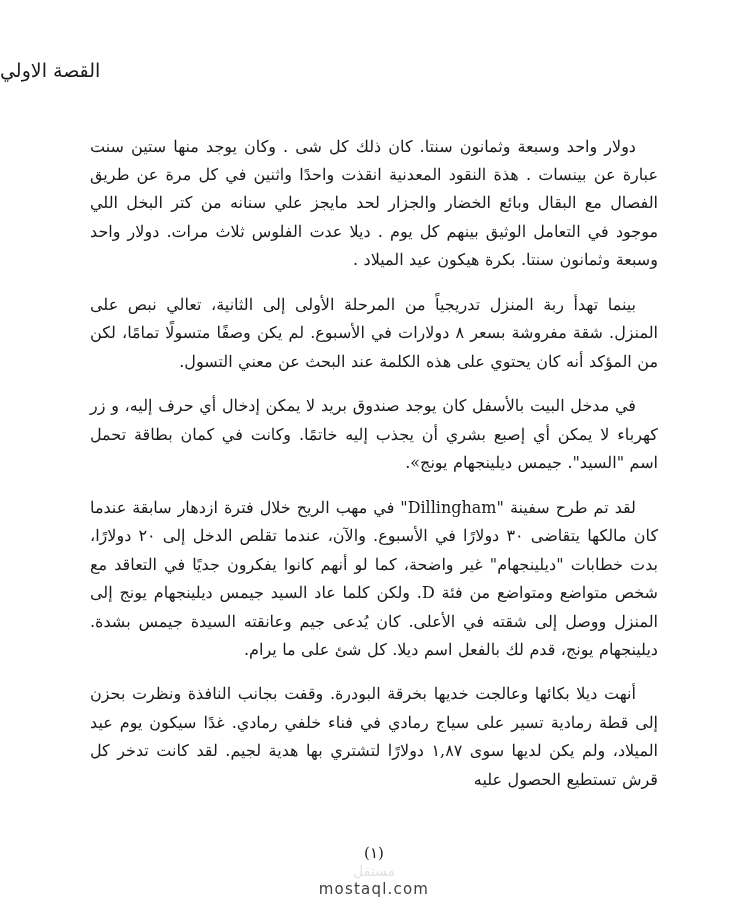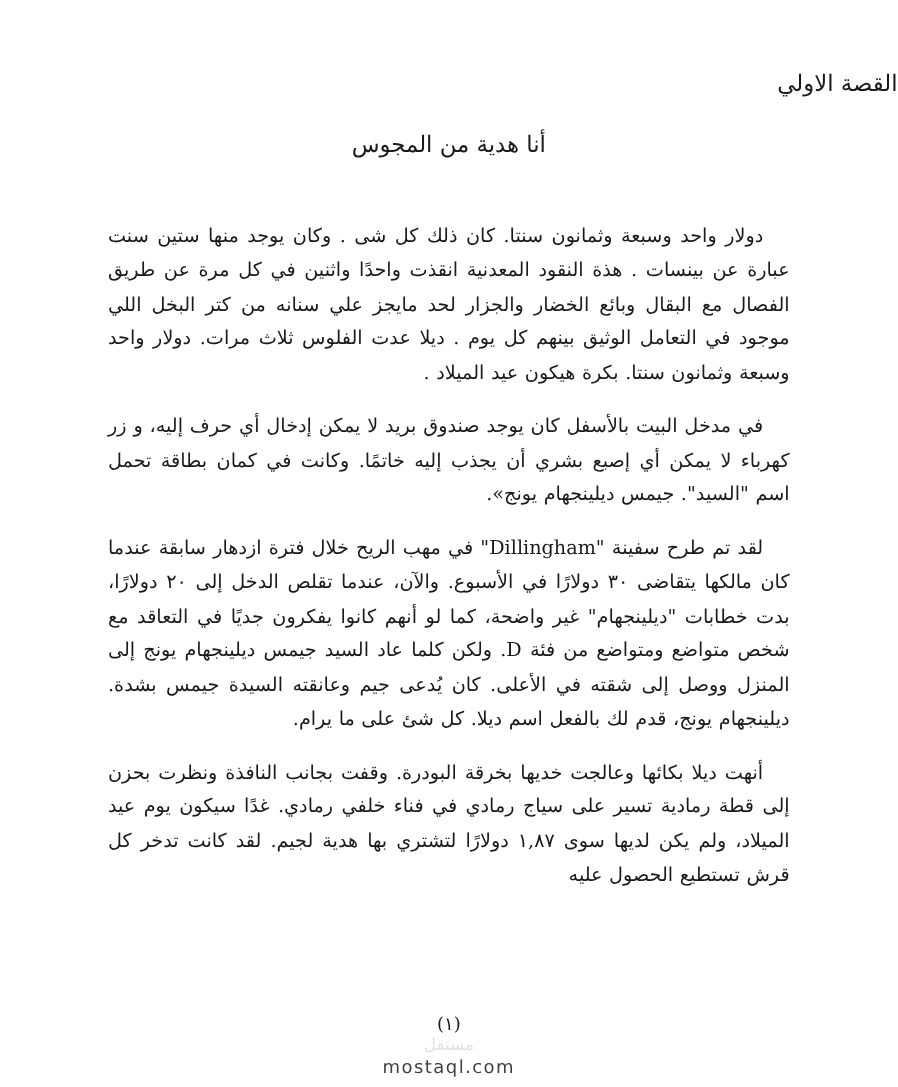--- a/index.html
+++ b/index.html
@@ -20,21 +20,21 @@
     width: 748px;
     height: 906px;
     box-sizing: border-box;
     padding: 0;
     position: relative;
     background: #ffffff;
   }
 
   
   .doc-title {
-    text-align: right;
+    text-align: left;
     font-size: 19px;
     line-height: 1.5;
     margin: 0;
     padding-top: 56px;
     font-weight: normal;
     direction: rtl;
     letter-spacing: 0px;
   }
   .doc-subtitle {
     text-align: center;
@@ -110,26 +110,26 @@
     margin-top: 1px;
   }
 </style>
 </head>
 <body>
 
 <div class="page">
 
   <h1 class="doc-title">القصة الاولي</h1>
 
-  <h2 class="doc-subtitle">أنا هدية من المجوس</h2>
 
   <div class="body-wrap">
     <p class="para">دولار واحد وسبعة وثمانون سنتا. كان ذلك كل شى . وكان يوجد منها ستين  سنت عبارة عن بينسات  . هذة النقود المعدنية انقذت واحدًا واثنين في كل مرة عن طريق الفصال مع البقال وبائع الخضار والجزار لحد  مايجز  علي سنانه من كتر البخل  اللي موجود في التعامل الوثيق بينهم كل يوم  . ديلا عدت الفلوس ثلاث مرات. دولار  واحد وسبعة وثمانون سنتا. بكرة هيكون عيد الميلاد  .</p>
 
 
+    <p class="para">بينما تهدأ ربة المنزل تدريجياً من المرحلة الأولى إلى الثانية، تعالي نبص على المنزل. شقة مفروشة بسعر ٨ دولارات في الأسبوع. لم يكن وصفًا متسولًا تمامًا، لكن من المؤكد أنه كان يحتوي على هذه الكلمة عند البحث عن معني التسول.</p>
 
     <p class="para">في مدخل البيت بالأسفل كان يوجد صندوق بريد لا يمكن إدخال أي حرف إليه، و زر كهرباء لا يمكن أي إصبع بشري أن يجذب إليه خاتمًا. وكانت في كمان بطاقة تحمل اسم "السيد". جيمس ديلينجهام يونج».</p>
 
     <p class="para">لقد تم طرح سفينة "Dillingham" في مهب الريح خلال فترة ازدهار سابقة عندما كان مالكها يتقاضى ٣٠ دولارًا في الأسبوع. والآن، عندما تقلص الدخل إلى ٢٠ دولارًا، بدت خطابات "ديلينجهام" غير واضحة، كما لو أنهم كانوا يفكرون جديًا في التعاقد مع شخص متواضع ومتواضع من فئة D. ولكن كلما عاد السيد جيمس ديلينجهام يونج إلى المنزل ووصل إلى شقته في الأعلى. كان يُدعى جيم وعانقته السيدة جيمس بشدة. ديلينجهام يونج، قدم لك بالفعل اسم ديلا. كل شئ على ما يرام.</p>
 
     <p class="para">أنهت ديلا بكائها وعالجت خديها بخرقة البودرة. وقفت بجانب النافذة ونظرت بحزن إلى قطة رمادية تسير على سياج رمادي في فناء خلفي رمادي.  غدًا سيكون يوم عيد الميلاد، ولم يكن لديها سوى ١,٨٧ دولارًا لتشتري بها هدية لجيم. لقد كانت تدخر كل قرش تستطيع الحصول عليه</p>
   </div>
 
   <div class="footer">
     <div class="page-number">(١)</div>

